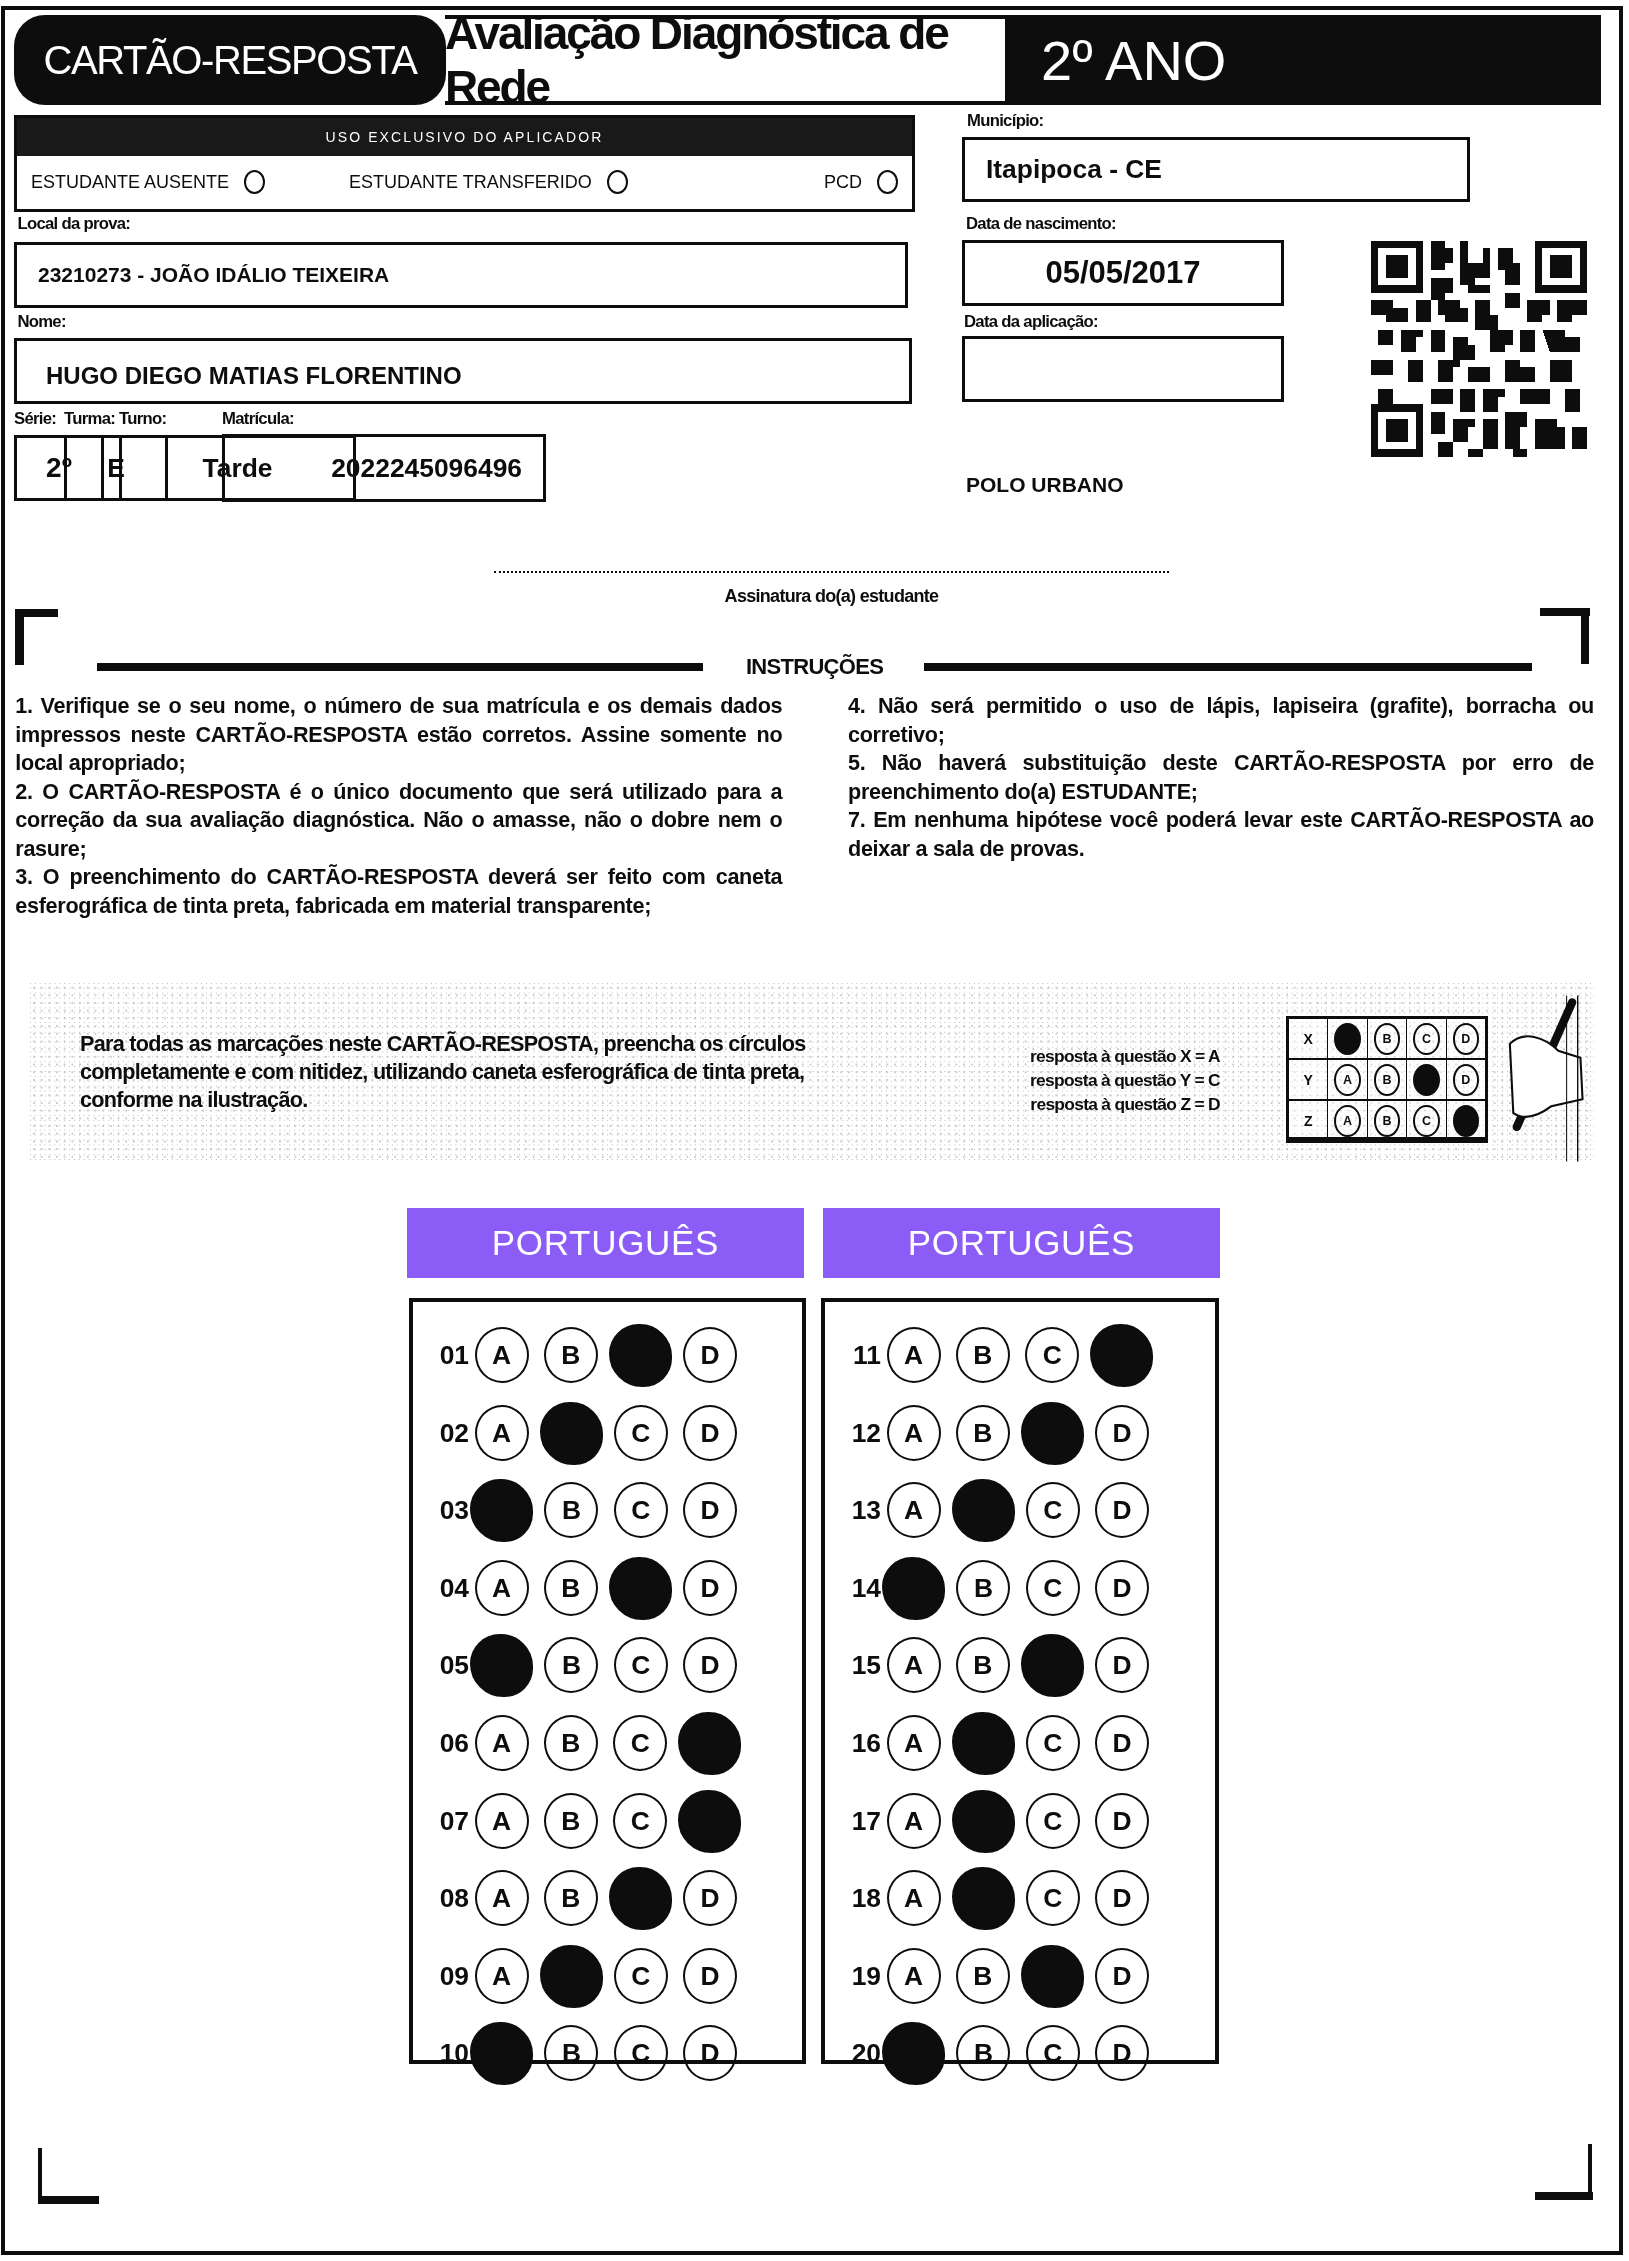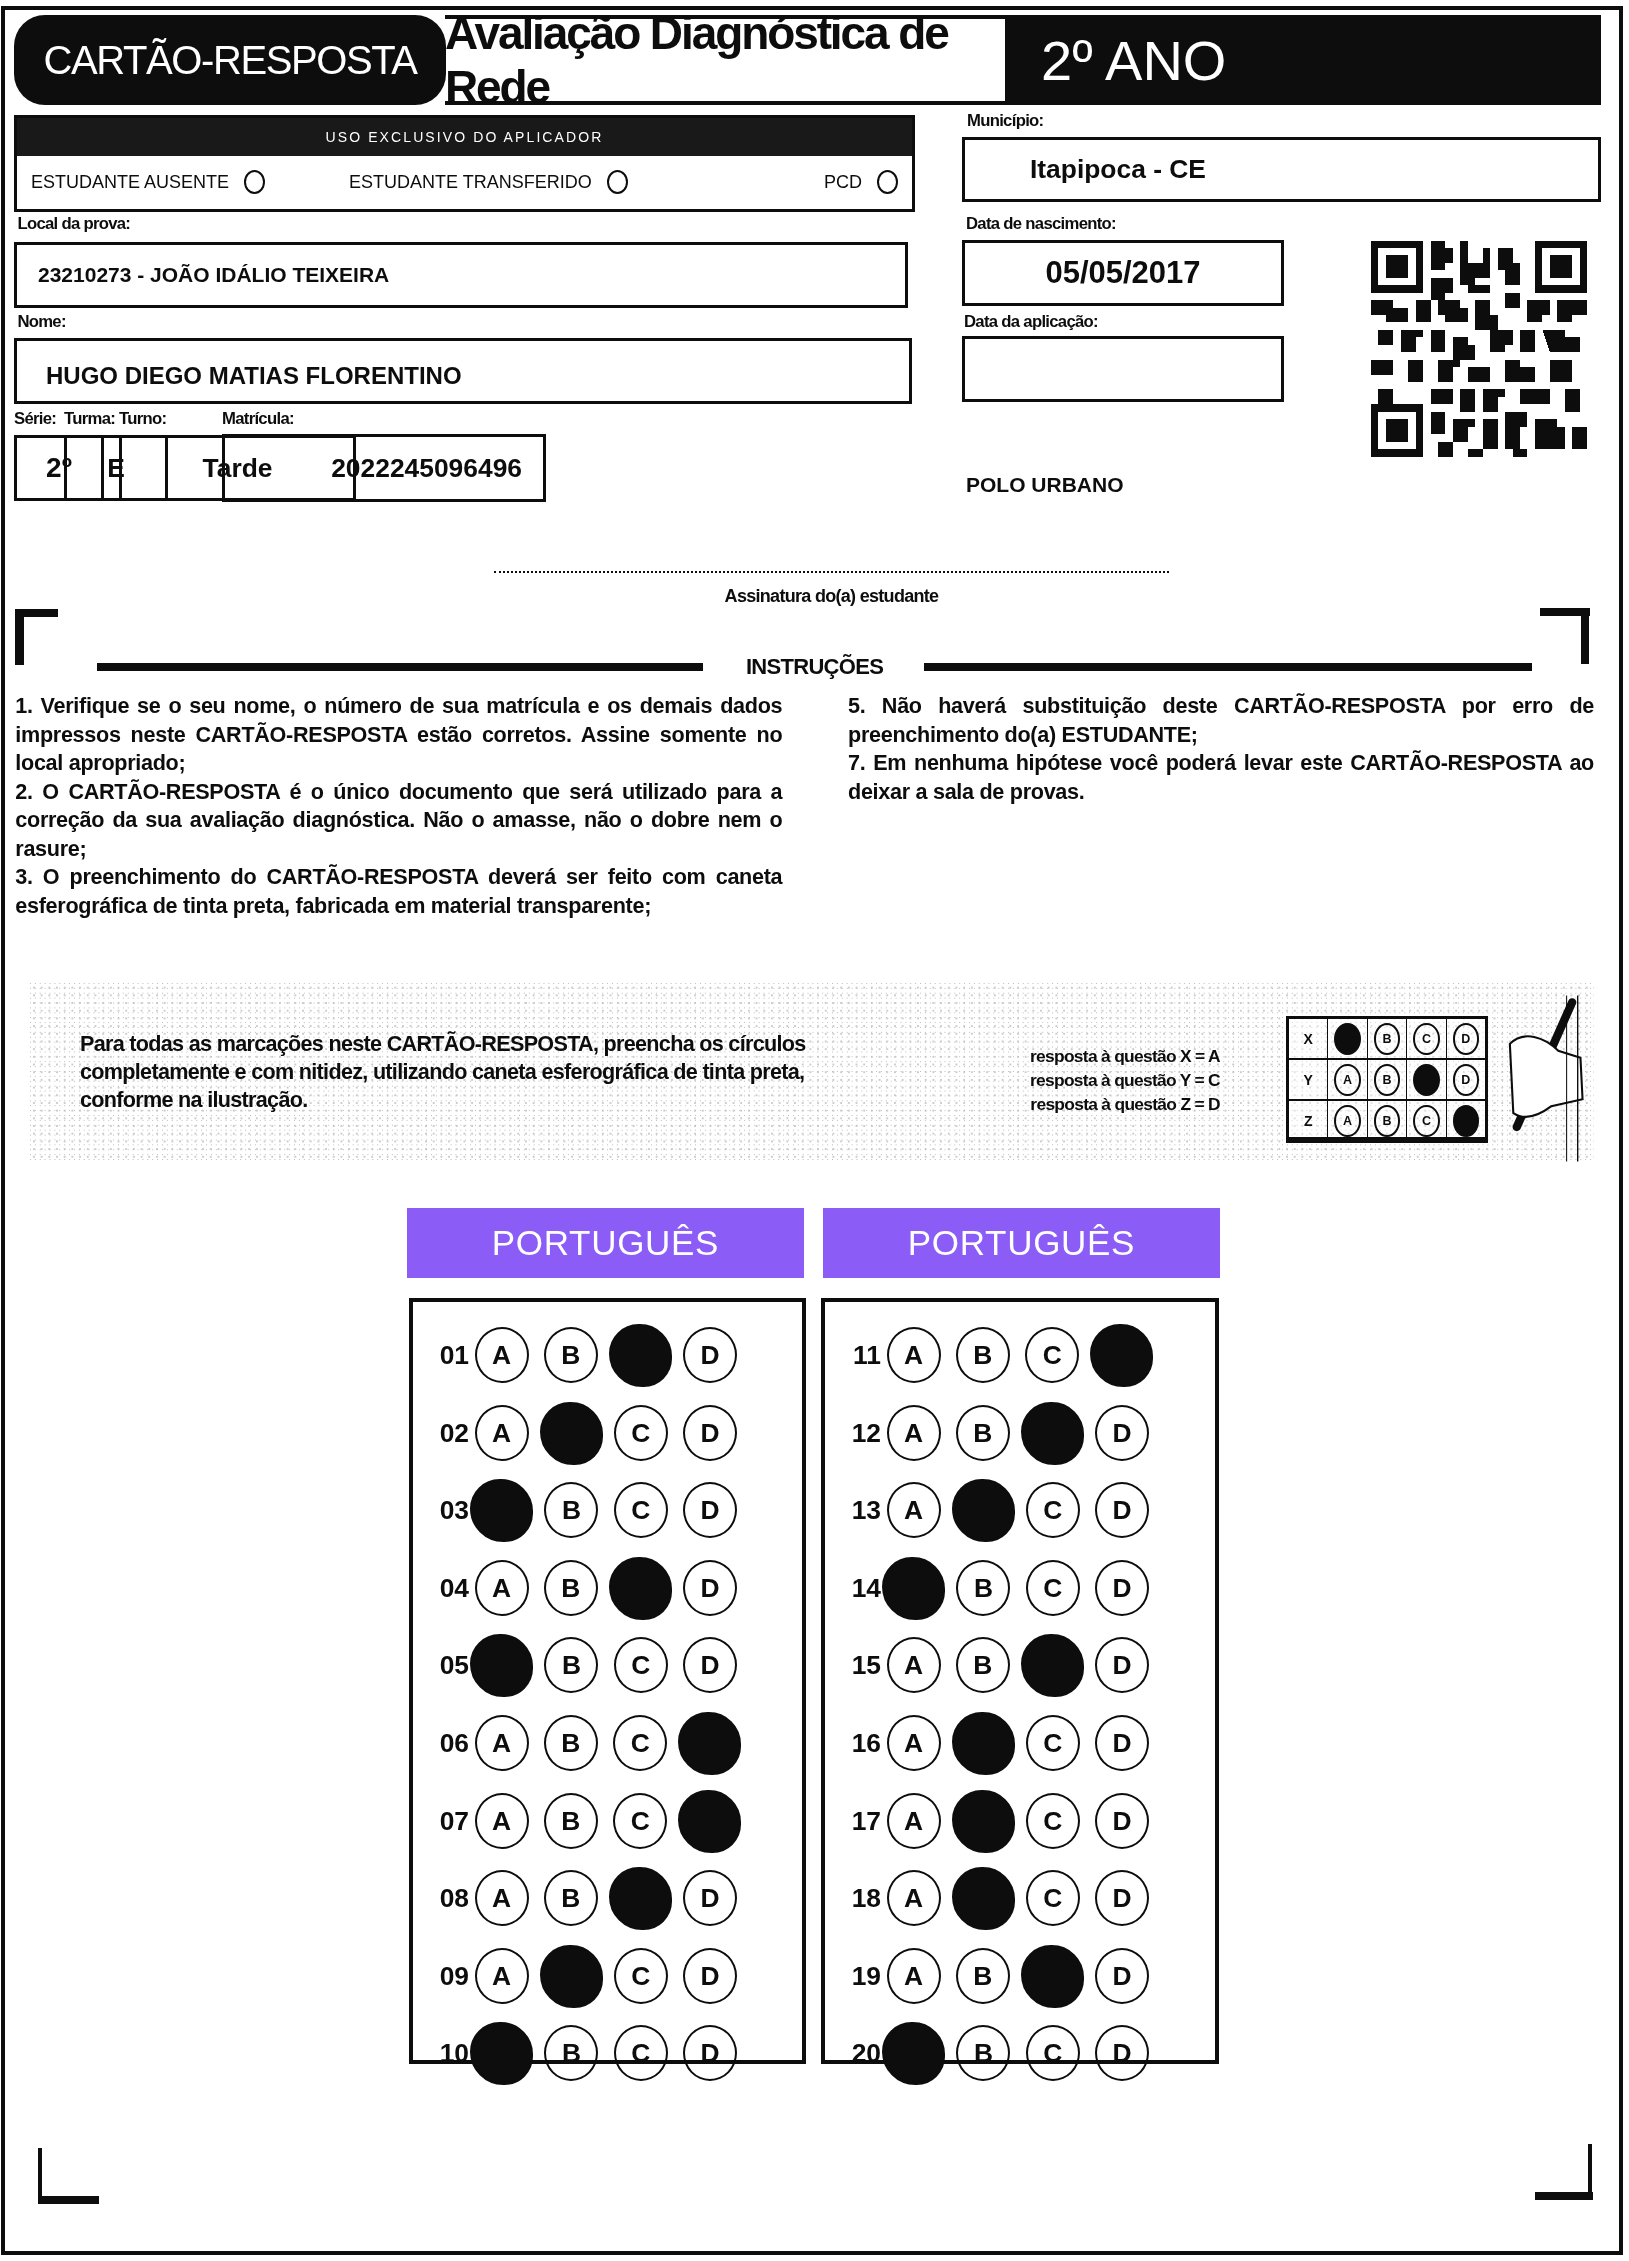--- a/index.html
+++ b/index.html
@@ -91,21 +91,21 @@
       <span class="radio"></span>
     </div>
     <div class="app-opt" style="margin-left:auto;">
       <span>PCD</span>
       <span class="radio"></span>
     </div>
   </div>
 </div>
 
 <div class="abs label" style="left:967px; top:111px;">Município:</div>
-<div class="abs field" style="left:962px; top:137px; width:639px; height:65px; padding-left:65px; font-size:26.4px;">
+<div class="abs field" style="left:962px; top:137px; width:508px; height:65px; padding-left:21px; font-size:26.4px;">
   <span>Itapipoca - CE</span>
 </div>
 
 <div class="abs label" style="left:17.4px; top:214px;">Local da prova:</div>
 <div class="abs field" style="left:14px; top:242px; width:894px; height:66px; padding-left:21px; font-size:21px;">
   <span>23210273 - JOÃO IDÁLIO TEIXEIRA</span>
 </div>
 
 <div class="abs label" style="left:966px; top:214px;">Data de nascimento:</div>
 <div class="abs field" style="left:962px; top:240px; width:322px; height:66px; justify-content:center; font-size:31px;">
@@ -170,20 +170,21 @@
 <div class="abs instr-rule" style="left:97px; top:663px; width:606px;"></div>
 <div class="abs instr-title">INSTRUÇÕES</div>
 <div class="abs instr-rule" style="left:924px; top:663px; width:608px;"></div>
 
 <div class="abs instr-col" style="left:15.3px; top:692px; width:767px;">
   <p>1. Verifique se o seu nome, o número de sua matrícula e os demais dados impressos neste CARTÃO-RESPOSTA estão corretos. Assine somente no local apropriado;</p>
   <p>2. O CARTÃO-RESPOSTA é o único documento que será utilizado para a correção da sua avaliação diagnóstica. Não o amasse, não o dobre nem o rasure;</p>
   <p>3. O preenchimento do CARTÃO-RESPOSTA deverá ser feito com caneta esferográfica de tinta preta, fabricada em material transparente;</p>
 </div>
 <div class="abs instr-col" style="left:848px; top:692px; width:746px;">
+  <p>4. Não será permitido o uso de lápis, lapiseira (grafite), borracha ou corretivo;</p>
   <p>5. Não haverá substituição deste CARTÃO-RESPOSTA por erro de preenchimento do(a) ESTUDANTE;</p>
   <p>7. Em nenhuma hipótese você poderá levar este CARTÃO-RESPOSTA ao deixar a sala de provas.</p>
 </div>
 
 <div class="abs example"></div>
 <div class="abs example-text">Para todas as marcações neste CARTÃO-RESPOSTA, preencha os círculos completamente e com nitidez, utilizando caneta esferográfica de tinta preta, conforme na ilustração.</div>
 <div class="abs legend">
   <div>resposta à questão X = A</div>
   <div>resposta à questão Y = C</div>
   <div>resposta à questão Z = D</div>

